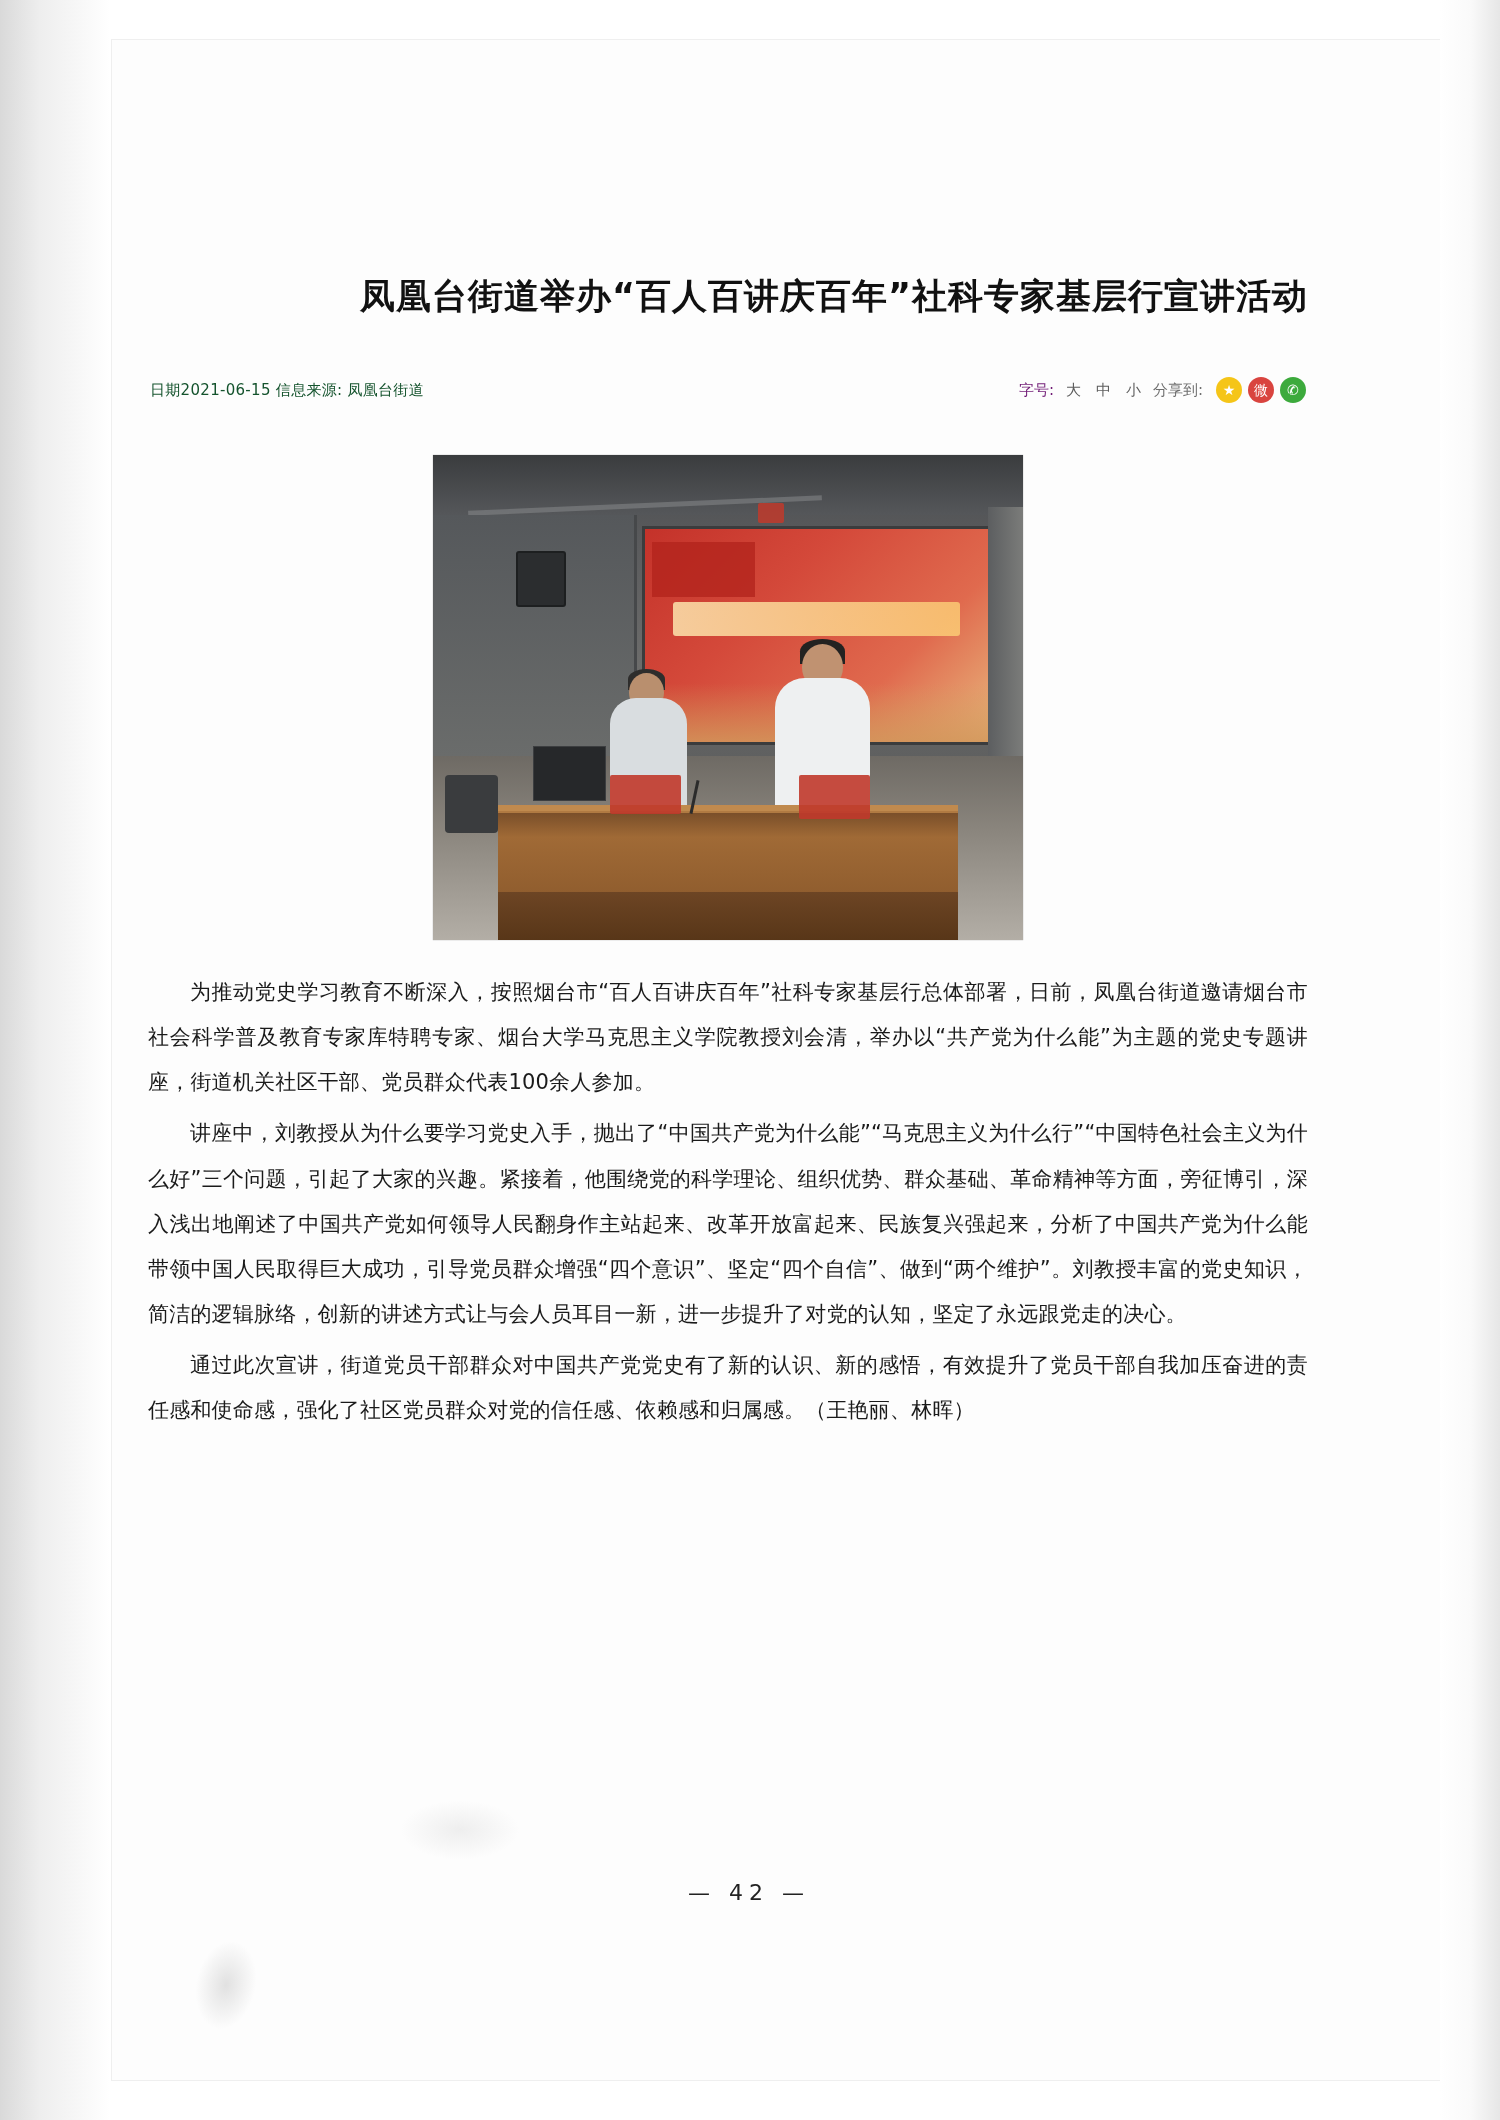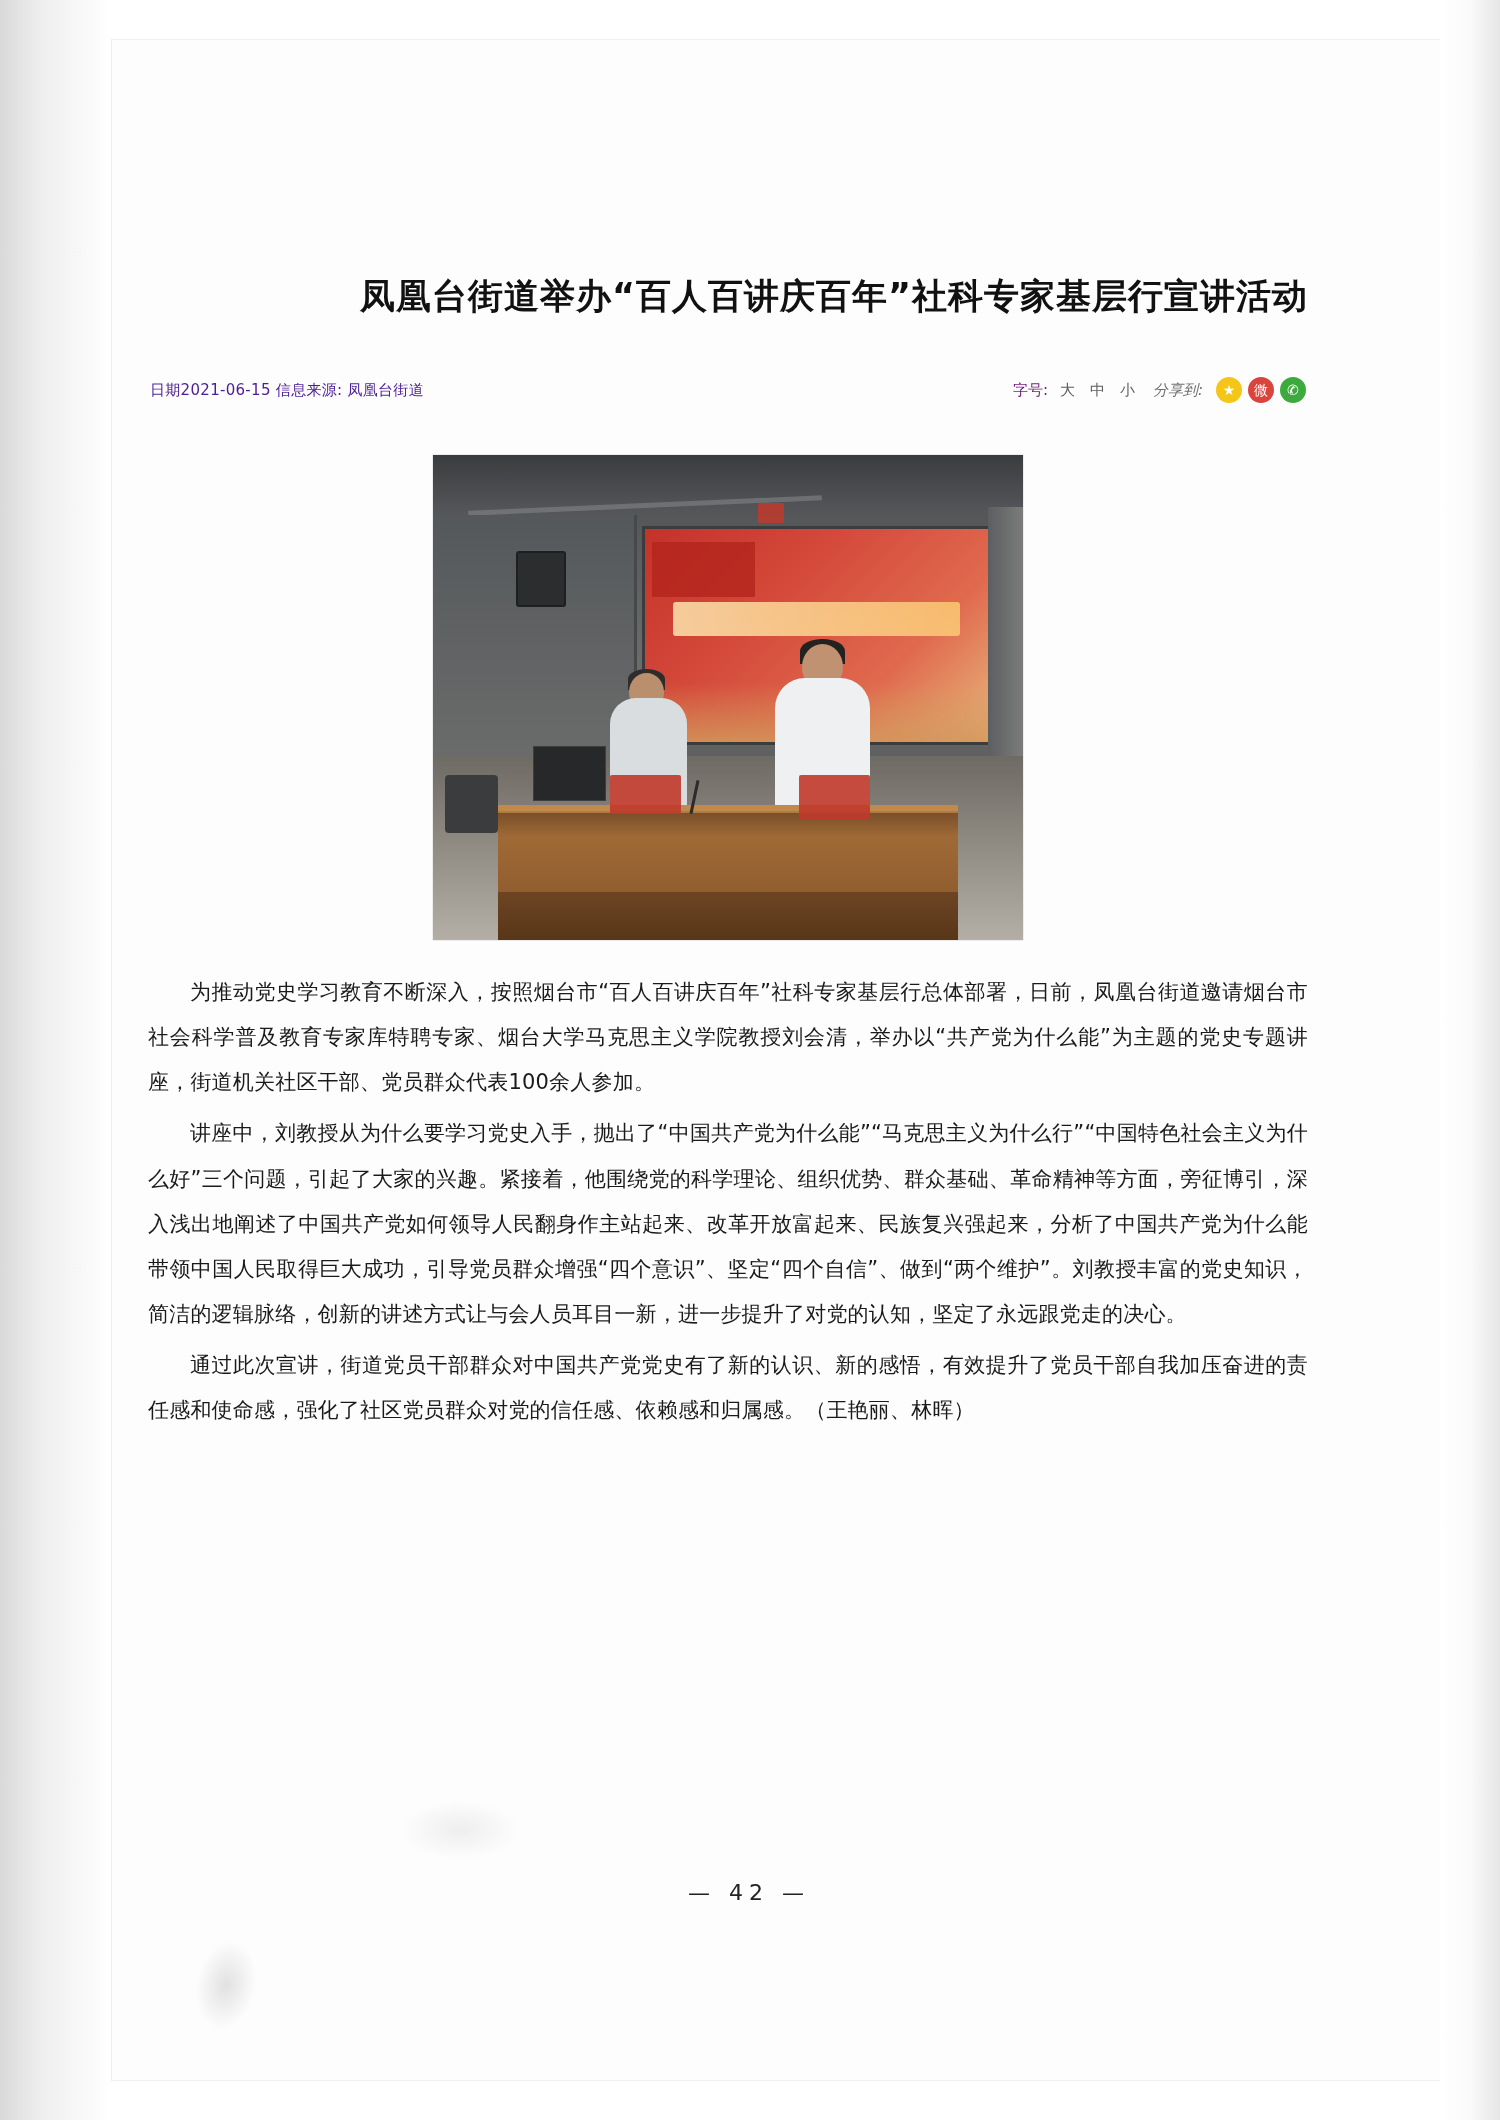--- a/index.html
+++ b/index.html
@@ -63,43 +63,41 @@
     display: flex;
     justify-content: space-between;
     align-items: center;
     font-size: 15px;
     color: #777;
     border-bottom: none;
     padding: 0 2px 0 2px;
     margin-bottom: 16px;
   }
   .meta-left {
-    color: #4c1d95;
+    color: #14532d;
     font-size: 15px;
     letter-spacing: 0.3px;
     white-space: nowrap;
   }
   .meta-right {
     display: flex;
     align-items: center;
     gap: 9px;
     color: #6f6f6f;
     font-size: 15px;
     white-space: nowrap;
   }
   .fontsize-label { color: #701a75; }
   .fs-opt {
     color: #5d5d5d;
     padding: 0 3px;
     cursor: pointer;
   }
   .share-label {
     color: #6f6f6f;
-    margin-left: 6px;
-    font-style: italic;
   }
   .share-icons {
     display: flex;
     align-items: center;
     gap: 6px;
     margin-left: 4px;
   }
   .share-dot {
     width: 26px;
     height: 26px;

